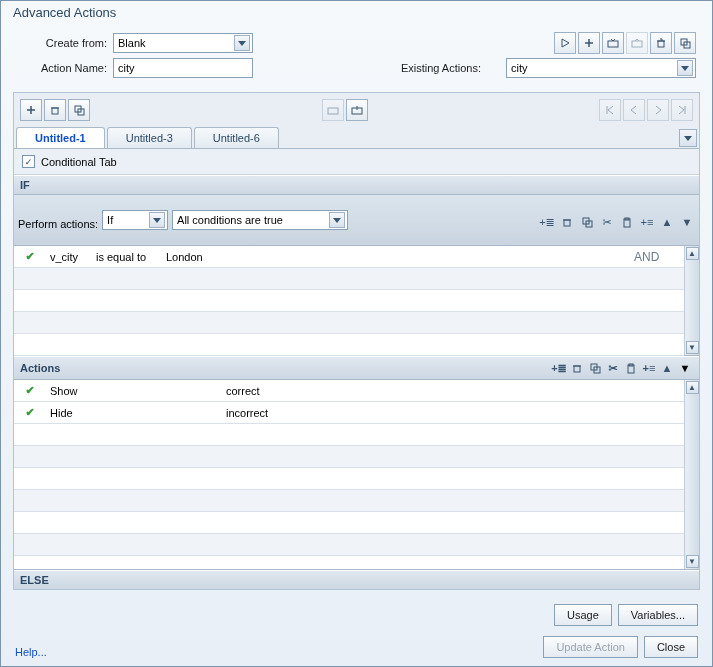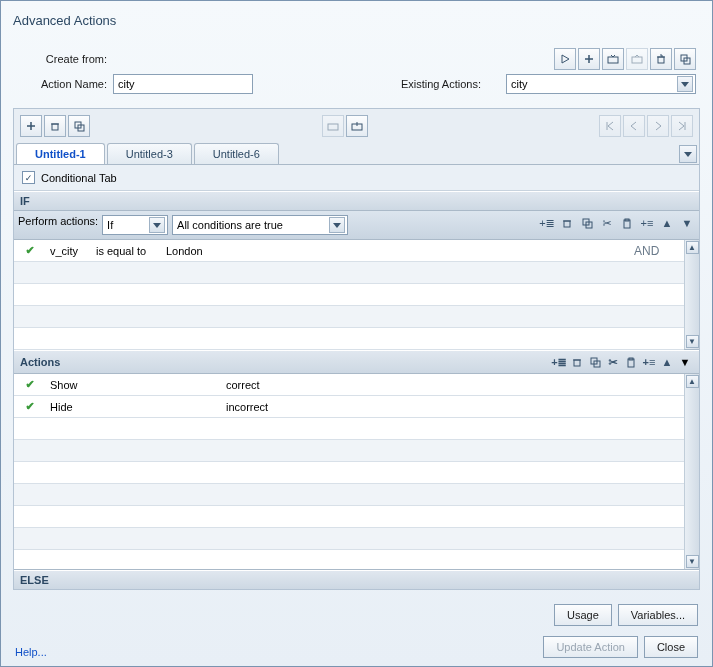--- a/index.html
+++ b/index.html
@@ -1,37 +1,37 @@
 <!DOCTYPE html>
 <html><head>
 <meta charset="utf-8">
 <style>
 *{box-sizing:border-box;margin:0;padding:0;font-family:Tahoma,Arial,sans-serif;font-size:11px}
 body{background:#fff;width:713px;height:667px;overflow:hidden}
 .dialog{width:713px;height:667px;border:1px solid #7a94b0;background:linear-gradient(#f5f9fc,#e8eff6);display:flex;flex-direction:column}
-.titlebar{padding:12px 12px;font-size:13px;color:#2c4863}
+.titlebar{padding:4px 12px;font-size:13px;color:#2c4863}
 .hdr{padding:4px 16px}
 .row{display:flex;align-items:center;margin:4px 0;gap:6px}
 .lbl{width:90px;text-align:right;color:#1a1a1a}
 .combo{height:20px;border:1px solid #8aa0b6;background:#fff;display:flex;align-items:center;padding:0 4px;position:relative}
 .combo .arrow{position:absolute;right:2px;top:1px;width:16px;height:16px;background:linear-gradient(#f4f7fb,#d8e2ec);border:1px solid #9fb2c5;display:flex;align-items:center;justify-content:center}
 .inp{height:20px;border:1px solid #8aa0b6;background:#fff;padding:0 4px;outline:none}
 .iconbtn{width:22px;height:22px;border:1px solid #9fb2c5;background:linear-gradient(#fcfdfe,#e4ebf2);display:inline-flex;align-items:center;justify-content:center;color:#3a556f;cursor:pointer}
 .iconbtn.dis{opacity:.45;cursor:default}
 .iconbar{display:flex;gap:2px}
 .main{flex:1;margin:6px 12px;display:flex;flex-direction:column;border:1px solid #b4c3d3;background:#e8eef4;overflow:hidden}
 .toolbar-row{display:flex;justify-content:space-between;padding:6px}
 .tabs{display:flex;align-items:flex-end;border-bottom:1px solid #aab9c8;padding-left:2px;position:relative}
 .tab{padding:4px 18px;border:1px solid #aab9c8;border-bottom:none;background:linear-gradient(#f6f9fc,#e2eaf1);margin-right:2px;border-radius:3px 3px 0 0;color:#2c4863;cursor:pointer}
 .tab.active{background:#fff;color:#1050c8;font-weight:bold}
 .tabdrop{position:absolute;right:2px;top:2px;width:18px;height:18px;border:1px solid #9fb2c5;background:linear-gradient(#f4f7fb,#d8e2ec);display:flex;align-items:center;justify-content:center}
 .cond-row{padding:6px 8px;border-bottom:1px solid #c8d3de;background:#eaf0f6;display:flex;align-items:center;gap:6px}
 .chk{width:13px;height:13px;border:1px solid #7a94b0;background:#fff;display:inline-flex;align-items:center;justify-content:center;font-size:9px;color:#2c4863}
 .section-hdr{background:linear-gradient(#e0e7ef,#cdd8e3);border-top:1px solid #fff;border-bottom:1px solid #aab9c8;padding:3px 6px;font-weight:bold;color:#2c4863;display:flex;align-items:center;justify-content:space-between}
-.perform-row{background:linear-gradient(#dce5ee,#c8d4e0);border-bottom:1px solid #aab9c8;padding:4px 4px;display:flex;align-items:flex-start;gap:4px}
+.perform-row{background:linear-gradient(#dce5ee,#c8d4e0);border-bottom:1px solid #aab9c8;padding:15px 4px;display:flex;align-items:flex-end;gap:4px}
 .mini-ico{width:16px;height:16px;display:inline-flex;align-items:center;justify-content:center;color:#3a556f;cursor:pointer}
 .grid{background:#fff;border-bottom:1px solid #aab9c8;position:relative;display:flex}
 .gridbody{flex:1}
 .gridrow{display:flex;height:22px;border-bottom:1px solid #d8e0e8;align-items:center}
 .gridrow:nth-child(even){background:#f0f4f8}
 .chkcol{width:32px;display:flex;justify-content:center}
 .andcol{width:50px;color:#6a7a8a;font-size:12px}
 .scrollbar{width:15px;background:linear-gradient(90deg,#e8eef4,#d2dce6);border-left:1px solid #c0cdd9;display:flex;flex-direction:column;justify-content:space-between;align-items:center;padding:1px}
 .sbtn{width:13px;height:13px;background:linear-gradient(#f4f7fb,#d8e2ec);border:1px solid #9fb2c5;display:flex;align-items:center;justify-content:center;font-size:8px;color:#3a556f}
 .grn-chk{color:#3a9a3a;font-weight:bold}
@@ -44,20 +44,26 @@
 </style>
 </head>
 <body>
 
 <div class="dialog">
   <div class="titlebar">Advanced Actions</div>
 
   <div class="hdr">
     <div class="row">
       <div class="lbl">Create from:</div>
+      <div class="combo" style="width:140px">
+        <span>Blank</span>
+        <span class="arrow">
+            <span class="tri"></span>
+          </span>
+      </div>
       <div style="flex:1"></div>
       <div class="iconbar">
         <span class="iconbtn">
             <svg width="10" height="10">
               <path d="M2 1 L9 5 L2 9 Z" fill="none" stroke="#3a556f" stroke-width="1"></path>
             </svg>
           </span>
         <span class="iconbtn">
             <svg width="10" height="10">
               <path d="M5 1 V9 M1 5 H9" stroke="#3a556f" stroke-width="1.5"></path>

